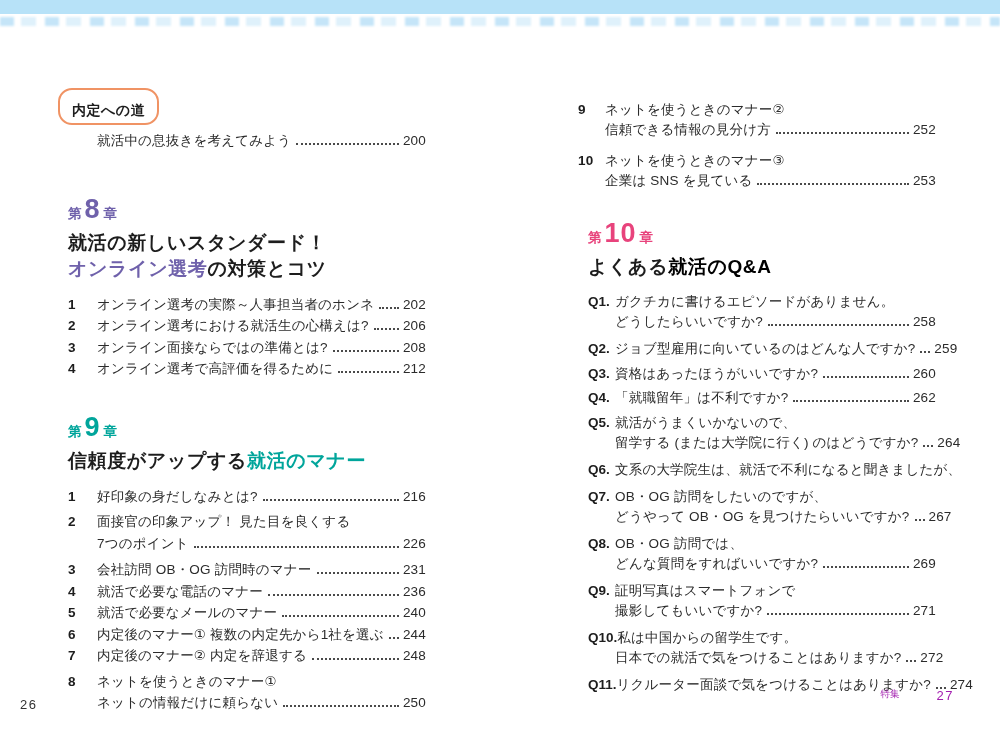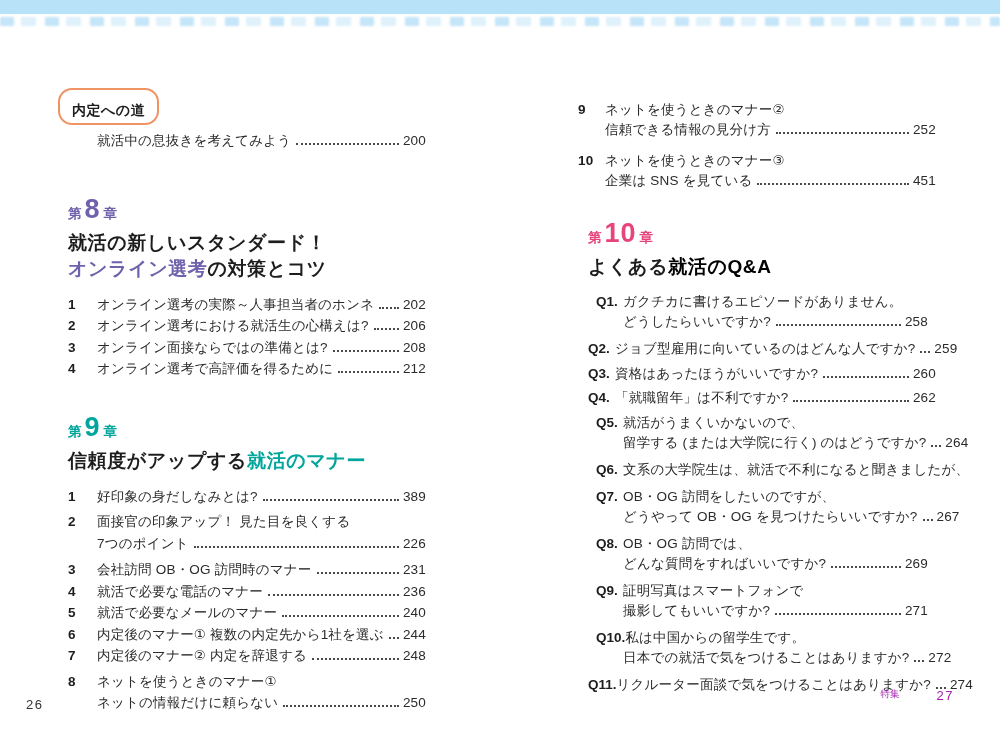--- a/index.html
+++ b/index.html
@@ -41,24 +41,24 @@
   .col-right .toc-line{line-height:20px;}
   .num{width:29px;flex-shrink:0;font-weight:700;color:#1d1d1d;}
   .col-right .num{width:27px;}
   .q-label{min-width:27px;flex-shrink:0;font-weight:700;color:#1d1d1d;letter-spacing:0;}
   .txt{white-space:nowrap;}
   .leader{flex:1;min-width:10px;border-bottom:2px dotted #4a4a4a;margin:0 3px 4px 5px;}
   .pg{min-width:24px;text-align:right;}
   .toc-item{margin:0;}
   .toc-item.multi{margin:4px 0 5px;}
   #ch10 .toc-item{margin-bottom:4.5px;}
-  #ch10 .toc-item.multi{margin:5px 8px 7px;}
+  #ch10 .toc-item.multi{margin:5px 0 7px;}
   #ch9cont .toc-item{margin-bottom:11px;}
 
-  .footer-left{position:absolute;left:26px;bottom:22px;font-size:13px;letter-spacing:1.5px;color:#333;}
+  .footer-left{position:absolute;left:20px;bottom:22px;font-size:13px;letter-spacing:1.5px;color:#333;}
   .footer-right{position:absolute;right:46px;bottom:31px;display:flex;align-items:flex-start;gap:37px;color:#a21caf;}
   .footer-right .sec{font-size:9.5px;}
   .footer-right .pgnum{font-size:13px;letter-spacing:1.5px;}
 </style>
 </head>
 <body>
 
 <div class="sheet">
   <div class="top-band" style="background: rgb(183, 226, 248);"></div>
   <div class="top-fray"></div>
@@ -130,21 +130,21 @@
         </div>
         <div class="chap-title">
           <div class="chap-title-line"><span>信頼度がアップする</span><span style="color: rgb(0, 165, 155);">就活のマナー</span></div>
         </div>
         <div class="items">
           <div class="toc-item">
             <div class="toc-line">
               <span class="num">1</span>
               <span class="txt">好印象の身だしなみとは?</span>
               <span class="leader"></span>
-              <span class="pg">389</span>
+              <span class="pg">216</span>
             </div>
           </div>
           <div class="toc-item multi">
             <div class="toc-line">
               <span class="num">2</span>
               <span class="txt">面接官の印象アップ！ 見た目を良くする</span>
             </div>
             <div class="toc-line">
               <span class="num"></span>
               <span class="txt">7つのポイント</span>
@@ -224,21 +224,21 @@
         </div>
         <div class="toc-item multi">
           <div class="toc-line">
             <span class="num">10</span>
             <span class="txt">ネットを使うときのマナー③</span>
           </div>
           <div class="toc-line">
             <span class="num"></span>
             <span class="txt">企業は SNS を見ている</span>
             <span class="leader"></span>
-            <span class="pg">451</span>
+            <span class="pg">253</span>
           </div>
         </div>
       </div>
     <div id="ch10" class="chapter">
         <div class="chap-num" style="color: rgb(232, 67, 124);">
           <span class="sm">第</span>
           <span class="bg">10</span>
           <span class="sm">章</span>
         </div>
         <div class="chap-title">

